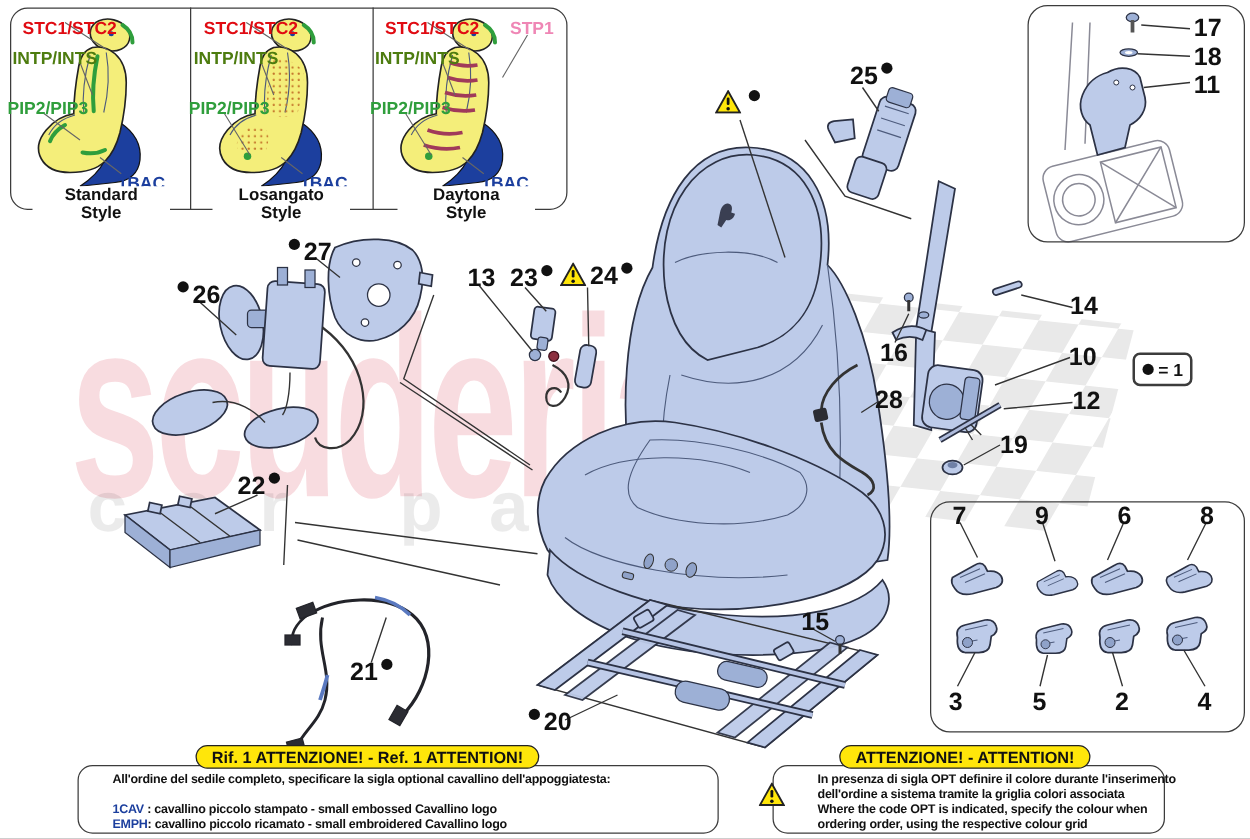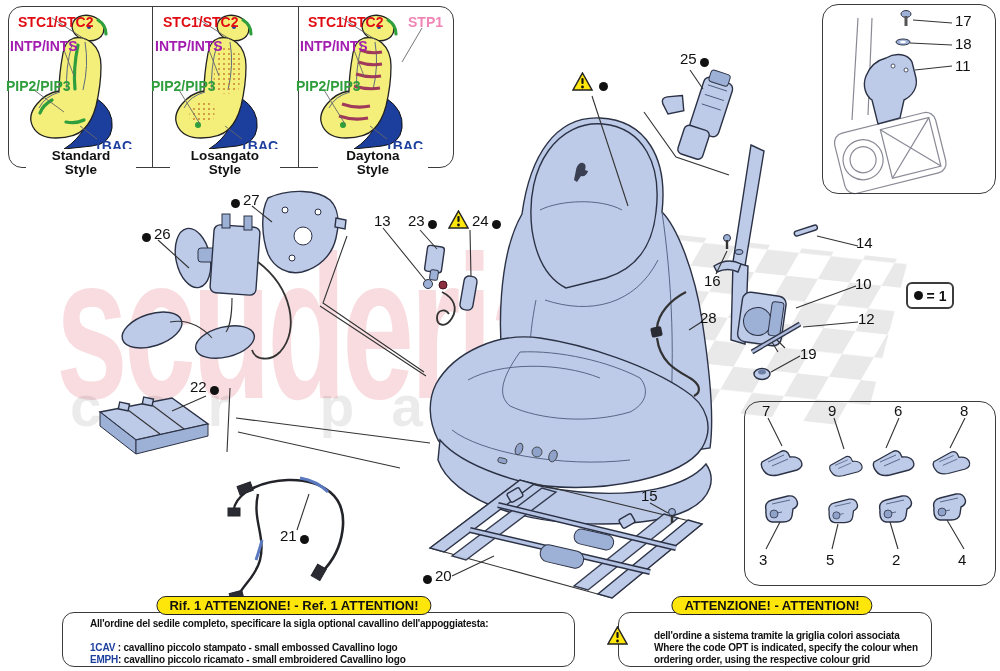--- a/index.html
+++ b/index.html
@@ -12,27 +12,27 @@
        letter-spacing:-6px;white-space:nowrap;pointer-events:none;}
   .wm2{position:absolute;left:70px;top:378px;font-size:57px;font-weight:bold;line-height:1;
        color:rgba(0,0,0,0.08);letter-spacing:37px;white-space:nowrap;pointer-events:none;}
   
   .box{position:absolute;border:1.6px solid #3c3c3c;border-radius:14px;background:transparent;}
   .vdiv{position:absolute;width:0;border-left:1.4px solid #3c3c3c;}
   .legend-box{position:absolute;left:906px;top:282px;width:48px;height:27px;border:2px solid #3c3c3c;
        border-radius:6px;display:flex;align-items:center;justify-content:center;gap:4px;
        font-weight:bold;font-size:14px;color:#111;background:#fff;}
   
-  .co{position:absolute;display:flex;align-items:flex-end;gap:3px;font-weight:normal;
-      font-size:15px;color:#111;white-space:nowrap;}
+  .co{position:absolute;display:flex;align-items:flex-start;gap:3px;font-weight:bold;
+      font-size:20px;color:#111;white-space:nowrap;}
   .dot{display:inline-block;width:9px;height:9px;border-radius:50%;background:#111;}
   .warn{display:inline-flex;width:21px;height:19px;}
   
   .code{position:absolute;font-weight:bold;font-size:14px;white-space:nowrap;}
-  .red{color:#e00b12}.ylw{color:#a21caf}.grn-t{color:#2f9e3c}.blu-t{color:#1c3f9e}.pnk{color:#ef86b5}
+  .red{color:#e00b12}.ylw{color:#4d7c0f}.grn-t{color:#2f9e3c}.blu-t{color:#1c3f9e}.pnk{color:#ef86b5}
   .sname{position:absolute;width:110px;text-align:center;font-weight:bold;font-size:13.5px;
          line-height:14px;color:#111;background:#fff;padding:0 2px;}
   
   .note-box{position:absolute;border:1.6px solid #3c3c3c;border-radius:12px;background:#fff;}
   .pill{position:absolute;background:#ffe60a;border:1.6px solid #222;border-radius:10px;
         font-weight:bold;font-size:13px;color:#111;padding:1px 12px;white-space:nowrap;
         transform:translateX(-50%);text-align:center;}
   .nline{position:absolute;font-weight:bold;font-size:10px;color:#111;white-space:nowrap;
          letter-spacing:-0.2px;margin-left:20px;}
   .ncode{color:#1c3f9e}
@@ -447,17 +447,18 @@
 
   <div class="note-box" style="left:618px;top:612px;width:314px;height:55px"></div>
   <div class="pill" style="left:772px;top:596px">ATTENZIONE! - ATTENTION!</div>
   <span class="warn" style="position:absolute;left:607px;top:626px">
     <svg width="21" height="19">
         <polygon points="10.5,1 20,18 1,18" fill="#ffe60a" stroke="#222" stroke-width="1.5"></polygon>
         <rect x="9.4" y="6" width="2.2" height="6" rx="1" fill="#111"></rect>
         <circle cx="10.5" cy="15" r="1.4" fill="#111"></circle>
       </svg>
     </span>
+  <div class="nline" style="left:634px;top:618px">In presenza di sigla OPT definire il colore durante l'inserimento</div>
   <div class="nline" style="left:634px;top:642px">Where the code OPT is indicated, specify the colour when</div>
   <div class="nline" style="left:634px;top:630px">dell'ordine a sistema tramite la griglia colori associata</div>
   <div class="nline" style="left:634px;top:654px">ordering order, using the respective colour grid</div>
 
 </div>
 
 </body></html>

